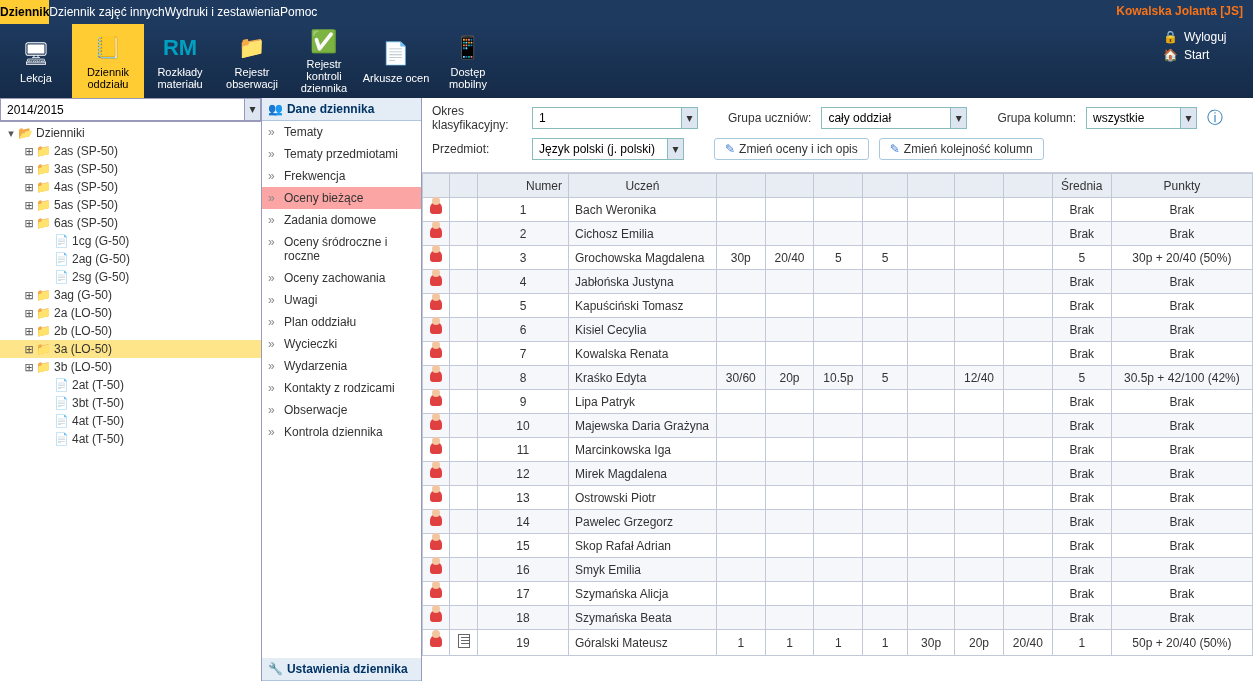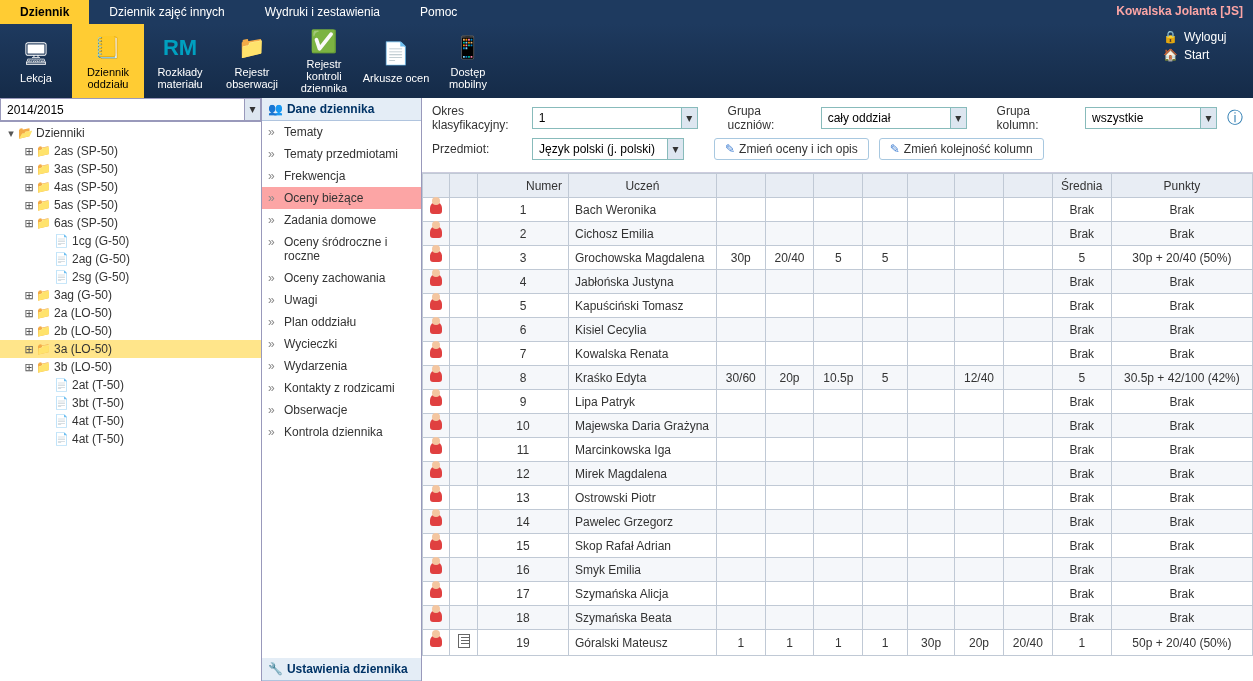--- a/index.html
+++ b/index.html
@@ -1,21 +1,21 @@
 <!DOCTYPE html>
 <html><head>
 <meta charset="utf-8">
 <style>
   * { box-sizing: border-box; margin: 0; padding: 0; }
   body { font-family: Arial, sans-serif; font-size: 12px; background: #fff; color: #333; width: 1253px; height: 681px; overflow: hidden; }
   .tabbar { display: flex; background: #1e3a5f; height: 24px; align-items: stretch; }
-  .tab { padding: 4px 20px; color: #fff; cursor: pointer; display: flex; align-items: center; }
+  .tab { padding: 4px 0; color: #fff; cursor: pointer; display: flex; align-items: center; }
   .tab.active { background: #ffcc33; color: #000; font-weight: bold; }
   .tab-spacer { flex: 1; }
-  .tab-user { padding: 4px 10px; color: #fca5a5; font-weight: bold; }
+  .tab-user { padding: 4px 10px; color: #f97316; font-weight: bold; }
   .toolbar { display: flex; background: linear-gradient(#1e3a5f,#152b48); height: 74px; }
   .tool-btn { width: 72px; display: flex; flex-direction: column; align-items: center; justify-content: center; color: #fff; font-size: 11px; text-align: center; line-height: 12px; padding: 4px 2px; cursor: pointer; }
   .tool-btn.active { background: #ffcc33; color: #000; }
   .tool-icon { width: 32px; height: 32px; display: flex; align-items: center; justify-content: center; font-size: 22px; margin-bottom: 2px; }
   .tool-spacer { flex: 1; }
   .tool-right { width: 100px; padding: 6px 10px; color: #fff; font-size: 12px; }
   .tool-right-row { display: flex; align-items: center; gap: 6px; margin-bottom: 4px; cursor: pointer; }
   .main { display: flex; height: calc(681px - 24px - 74px); }
   .col-left { width: 262px; border-right: 1px solid #99b; display: flex; flex-direction: column; }
   .year-select { display: flex; border-bottom: 1px solid #99b; height: 24px; }
@@ -250,21 +250,21 @@
         </div>
         <div style="width:10px"></div>
         <div>Grupa uczniów:</div>
         <div class="fsel">
           <input type="text" style="width: 130px;" readonly="" value="cały oddział">
           <div class="dd">▾</div>
         </div>
         <div style="width:10px"></div>
         <div>Grupa kolumn:</div>
         <div class="fsel">
-          <input type="text" style="width: 116px;" readonly="" value="wszystkie">
+          <input type="text" style="width: 95px;" readonly="" value="wszystkie">
           <div class="dd">▾</div>
         </div>
         <div class="info-icon">ⓘ</div>
       </div>
       <div class="frow">
         <div class="flabel">Przedmiot:</div>
         <div class="fsel">
           <input type="text" style="width: 136px;" readonly="" value="Język polski (j. polski)">
           <div class="dd">▾</div>
         </div>

